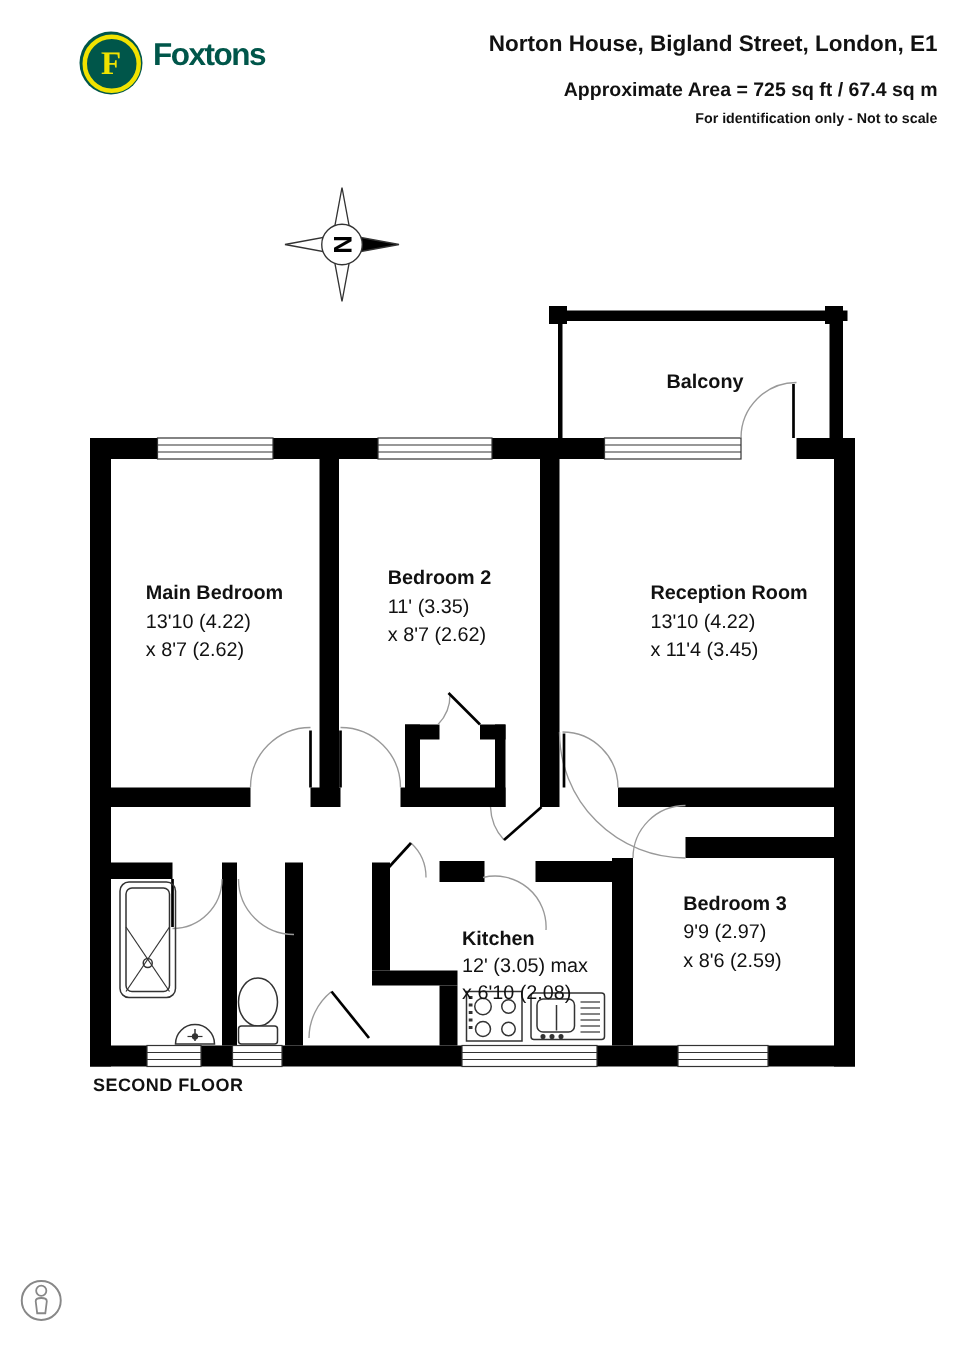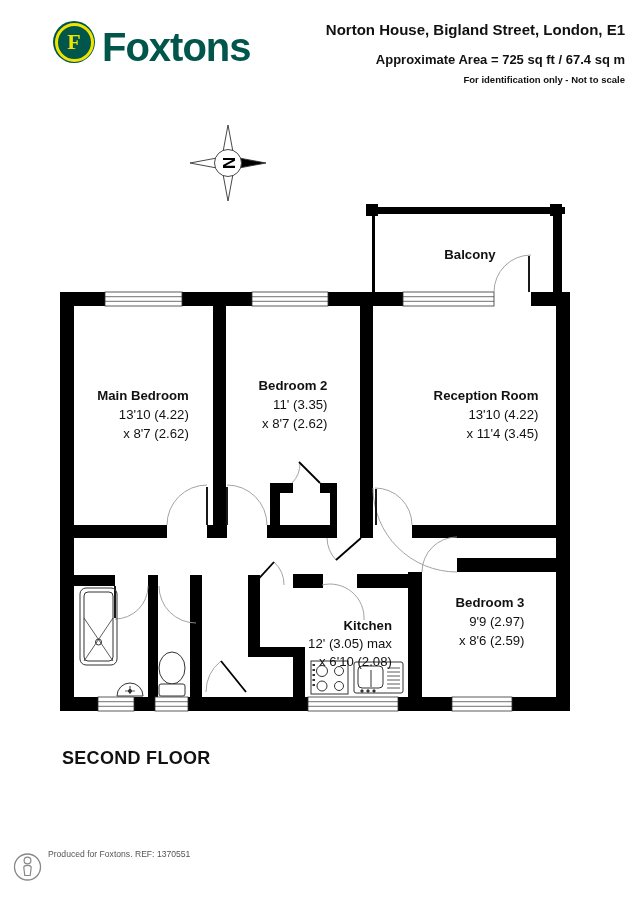--- a/index.html
+++ b/index.html
@@ -10,31 +10,31 @@
   }
   .abs{position:absolute;}
 
   
   .logo{left:53px;top:21px;width:42px;height:42px;border-radius:50%;
     background:#00564A;display:flex;align-items:center;justify-content:center;}
   .logo-inner{width:33px;height:33px;border-radius:50%;border:3px solid #F1E300;
     background:#00564A;display:flex;align-items:center;justify-content:center;}
   .logo-f{color:#F1E300;font-weight:bold;font-size:22px;line-height:1;
     font-family:"Liberation Serif",serif;}
-  .wordmark{left:102px;top:25px;font-size:40px;font-weight:bold;color:#00564A;
+  .wordmark{left:102px;top:25px;font-size:21px;font-weight:bold;color:#00564A;
     letter-spacing:-1px;}
   .title{right:11px;top:21px;font-size:15px;font-weight:bold;white-space:nowrap;}
   .area-line{right:11px;top:52px;font-size:13px;font-weight:bold;}
   .note-line{right:11px;top:74px;font-size:9.5px;font-weight:bold;padding-left:21px;}
 
   
-  .room-label{transform:translate(-50%,-50%);text-align:right;font-size:13.2px;
+  .room-label{transform:translate(-50%,-50%);text-align:left;font-size:13.2px;
     line-height:19px;white-space:nowrap;}
   .room-label .rname{font-weight:bold;}
-  .floor-label{left:62px;top:716px;font-size:18px;font-weight:bold;letter-spacing:.3px;margin-top:32px;}
+  .floor-label{left:62px;top:716px;font-size:12px;font-weight:bold;letter-spacing:.3px;}
 
   
   .footer-text{left:48px;top:848px;font-size:8.6px;line-height:12px;color:#555;}
   svg{display:block;}
 </style>
 </head>
 <body>
 
 <div class="abs logo">
   <div class="logo-inner">
@@ -238,14 +238,13 @@
 </div>
 
 <div class="abs floor-label">SECOND FLOOR</div>
 
 <svg class="abs" style="left:13px;top:851px;" width="30" height="32" viewBox="0 0 30 32">
   <circle cx="14.5" cy="16" r="13" fill="none" stroke="#888" stroke-width="1.3"></circle>
   <circle cx="14.5" cy="9.5" r="3.4" fill="none" stroke="#888" stroke-width="1.2"></circle>
   <path d="M10.8,16.5 C10.8,13.6 18.2,13.6 18.2,16.5 L17.2,24.5 L11.8,24.5 Z" fill="none" stroke="#888" stroke-width="1.2"></path>
 </svg>
 <div class="abs footer-text">
-  <div>Produced for Foxtons.   REF:  1370551</div>
 </div>
 
 </body></html>

